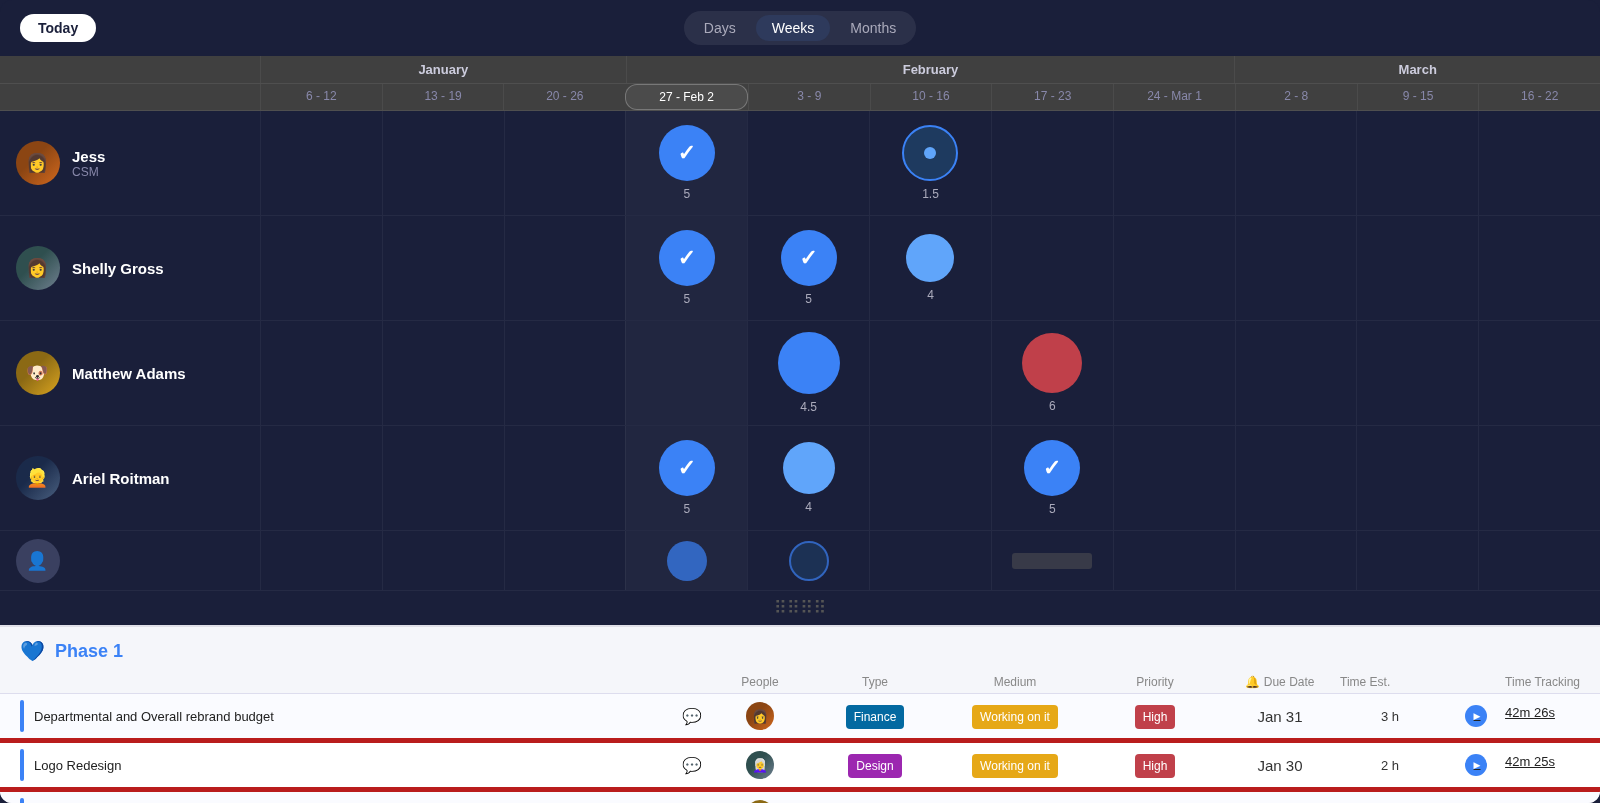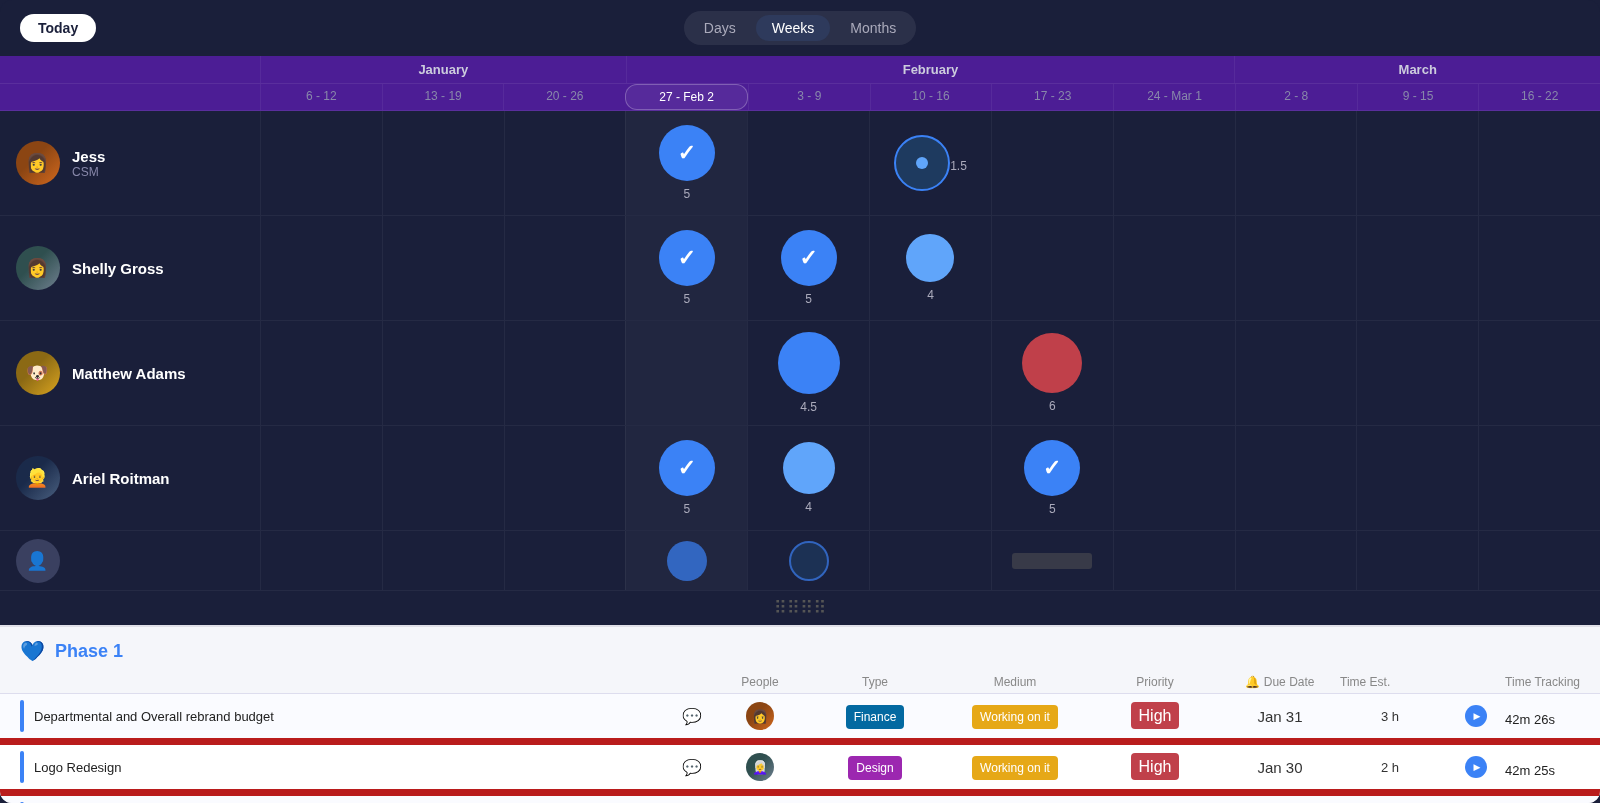--- a/index.html
+++ b/index.html
@@ -51,21 +51,21 @@
       font-size: 14px;
       cursor: pointer;
     }
     .view-btn.active {
       background: #2e3a5c;
       color: #fff;
     }
 
     
     .cal-header {
-      background: #4c1d95;
+      background: #404040;
       border-bottom: 1px solid rgba(255,255,255,0.08);
     }
     .month-row {
       display: flex;
       border-bottom: 1px solid rgba(255,255,255,0.08);
     }
     .row-label-spacer {
       width: 260px;
       flex-shrink: 0;
     }
@@ -230,21 +230,21 @@
     .col-status { width: 150px; text-align: center; }
     .col-priority { width: 130px; text-align: center; }
     .col-duedate { width: 120px; text-align: center; }
     .col-timeest { width: 100px; text-align: left; }
     .col-timetrack { width: 140px; text-align: right; }
 
     .table-row {
       display: flex;
       align-items: center;
       padding: 6px 20px;
-      border-bottom: 7px solid #b91c1c;
+      border-bottom: 5px solid #b91c1c;
       font-size: 13px;
       background: #fff;
       min-height: 42px;
     }
     .table-row:nth-child(odd) { background: #fafbff; }
     .row-accent {
       width: 4px;
       height: 32px;
       border-radius: 2px;
       margin-right: 10px;
@@ -297,42 +297,43 @@
       border-radius: 4px;
       font-size: 12px;
       font-weight: 500;
       color: #fff;
     }
     .priority-badge {
       width: 130px;
       text-align: center;
       padding: 5px 8px;
       border-radius: 4px;
-      font-size: 16px;
+      font-size: 12px;
       font-weight: 500;
       color: #fff;
     }
     .duedate-col {
       width: 120px;
       text-align: center;
       font-size: 15px;
       color: #333;
     }
     .timeest-col {
       width: 100px;
       text-align: center;
       font-size: 13px;
       color: #333;
     }
     .timetrack-col {
       width: 140px;
       display: flex;
-      align-items: flex-end;
+      align-items: flex-start;
       justify-content: center;
       gap: 18px;
+      text-decoration: underline;
     }
     .play-btn {
       width: 22px;
       height: 22px;
       border-radius: 50%;
       background: #3b82f6;
       display: flex;
       align-items: center;
       justify-content: center;
       cursor: pointer;
@@ -408,21 +409,21 @@
       <div class="gantt-col"></div>
       <div class="gantt-col"></div>
       <div class="gantt-col current-week">
         <div style="display:flex;flex-direction:column;align-items:center;position:relative">
           <div class="bubble blue checked"></div>
           <span style="font-size:12px;color:#aab;margin-top:6px">5</span>
         </div>
       </div>
       <div class="gantt-col"></div>
       <div class="gantt-col">
-        <div style="display:flex;align-items:center;position:relative">
+        <div style="display:flex;flex-direction:column;align-items:center;position:relative">
           <div class="bubble dark-blue dot"></div>
           <span style="font-size:12px;color:#aab;margin-top:6px">1.5</span>
         </div>
       </div>
       <div class="gantt-col"></div>
       <div class="gantt-col"></div>
       <div class="gantt-col"></div>
       <div class="gantt-col"></div>
       <div class="gantt-col"></div>
     </div>

